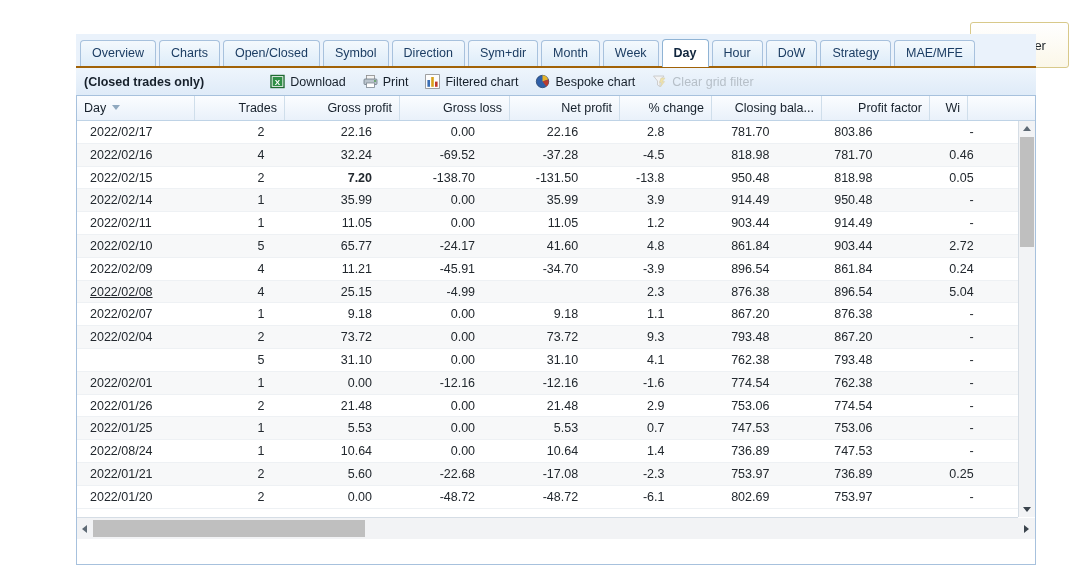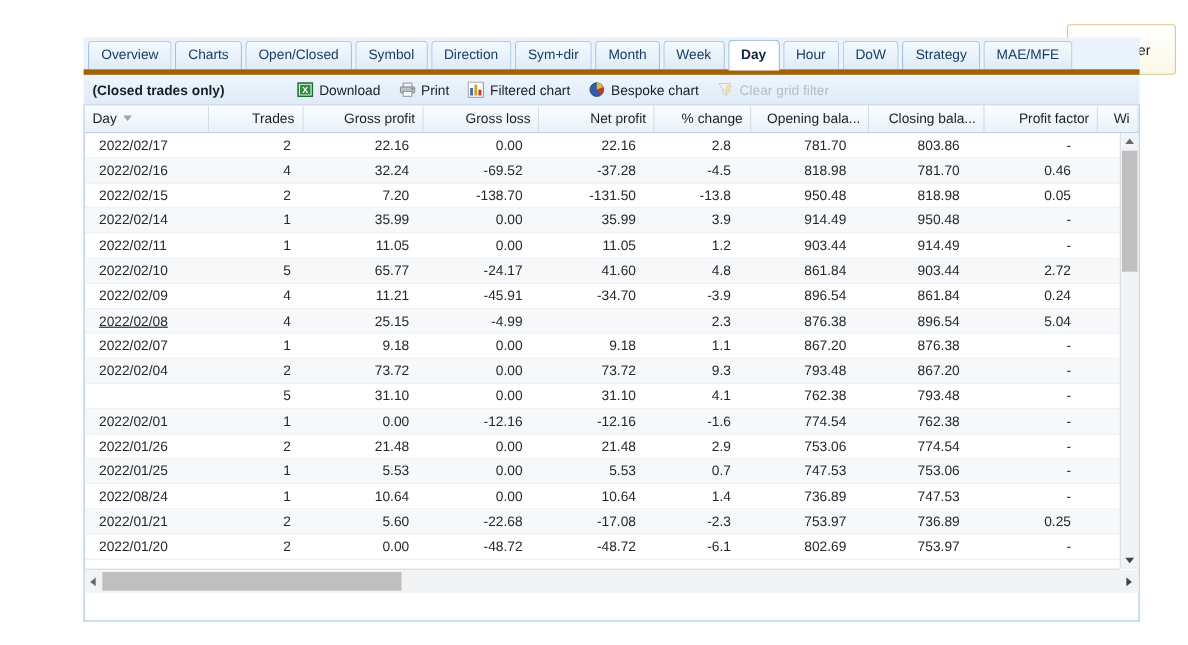--- a/index.html
+++ b/index.html
@@ -55,21 +55,21 @@
     width: 960px;
     height: 532px;
     box-sizing: border-box;
   }
 
   
   .tabstrip {
     position: relative;
     height: 34px;
     background: #eaf2fb;
-    border-bottom: 5px solid #a16207;
+    border-bottom: 2px solid #a16207;
     padding-left: 4px;
     display: flex;
     align-items: flex-end;
     box-sizing: border-box;
   }
   .tab {
     height: 26px;
     line-height: 25px;
     margin-right: 3px;
     padding: 0 11px;
@@ -370,21 +370,20 @@
 
     <div class="grid-wrap">
 
       <div class="head-row">
           <div class="head-cell" style="width: 118px;"><span>Day</span><span class="sort-caret"></span></div>
           <div class="head-cell num" style="width: 90px;"><span>Trades</span></div>
           <div class="head-cell num" style="width: 115px;"><span>Gross profit</span></div>
           <div class="head-cell num" style="width: 110px;"><span>Gross loss</span></div>
           <div class="head-cell num" style="width: 110px;"><span>Net profit</span></div>
           <div class="head-cell num" style="width: 92px;"><span>% change</span></div>
-          <div class="head-cell num" style="width: 112px;"><span>Opening bala...</span></div>
           <div class="head-cell num" style="width: 110px;"><span>Closing bala...</span></div>
           <div class="head-cell num" style="width: 108px;"><span>Profit factor</span></div>
           <div class="head-cell num" style="width: 38px;"><span>Wi</span></div>
         </div>
 
       <div class="body-scroll">
           <div class="row">
             <div class="cell first" style="width: 118px;">2022/02/17</div>
             <div class="cell num" style="width: 90px;">2</div>
             <div class="cell num" style="width: 115px;">22.16</div>
@@ -404,21 +403,21 @@
             <div class="cell num" style="width: 110px;">-37.28</div>
             <div class="cell num" style="width: 92px;">-4.5</div>
             <div class="cell num" style="width: 112px;">818.98</div>
             <div class="cell num" style="width: 110px;">781.70</div>
             <div class="cell num" style="width: 108px;">0.46</div>
             <div class="cell num" style="width: 38px;"></div>
           </div>
           <div class="row">
             <div class="cell first" style="width: 118px;">2022/02/15</div>
             <div class="cell num" style="width: 90px;">2</div>
-            <div class="cell num" style="width: 115px;">7.20</div>
+            <div class="cell num" style="width: 115px; font-weight: bold;">7.20</div>
             <div class="cell num" style="width: 110px;">-138.70</div>
             <div class="cell num" style="width: 110px;">-131.50</div>
             <div class="cell num" style="width: 92px;">-13.8</div>
             <div class="cell num" style="width: 112px;">950.48</div>
             <div class="cell num" style="width: 110px;">818.98</div>
             <div class="cell num" style="width: 108px;">0.05</div>
             <div class="cell num" style="width: 38px;"></div>
           </div>
           <div class="row alt">
             <div class="cell first" style="width: 118px;">2022/02/14</div>

